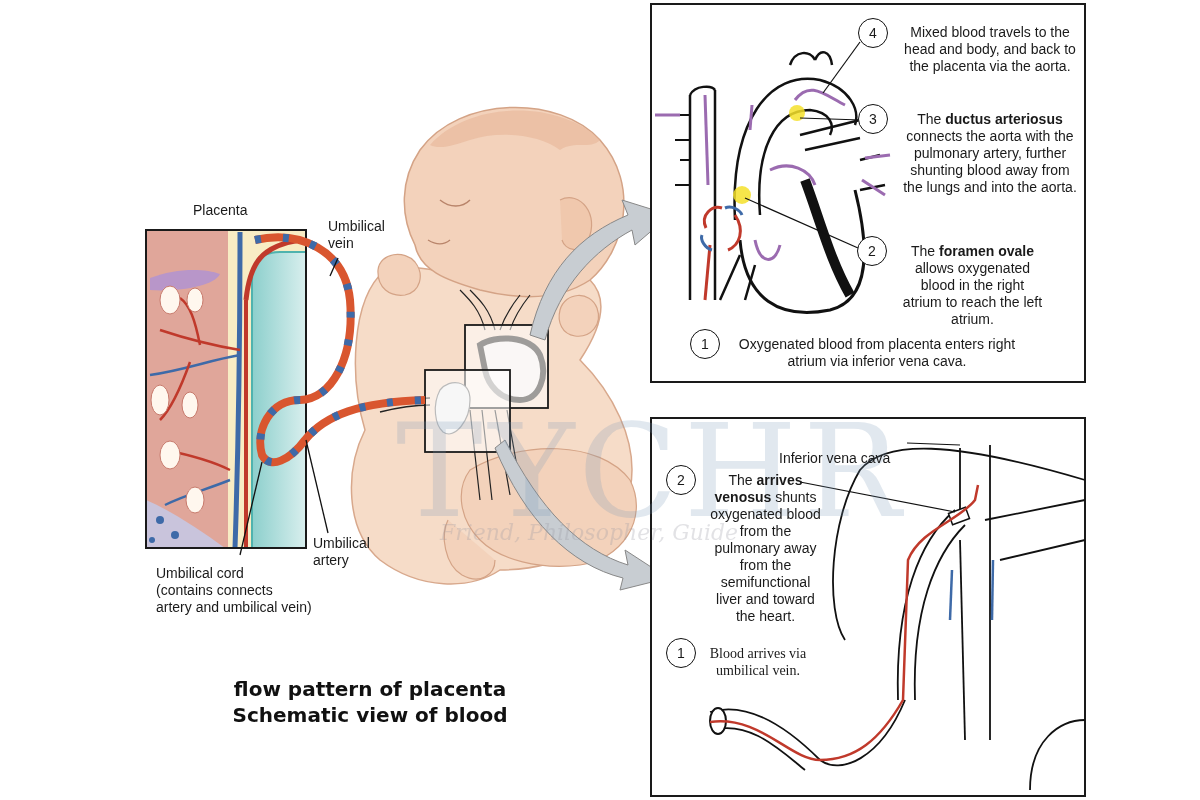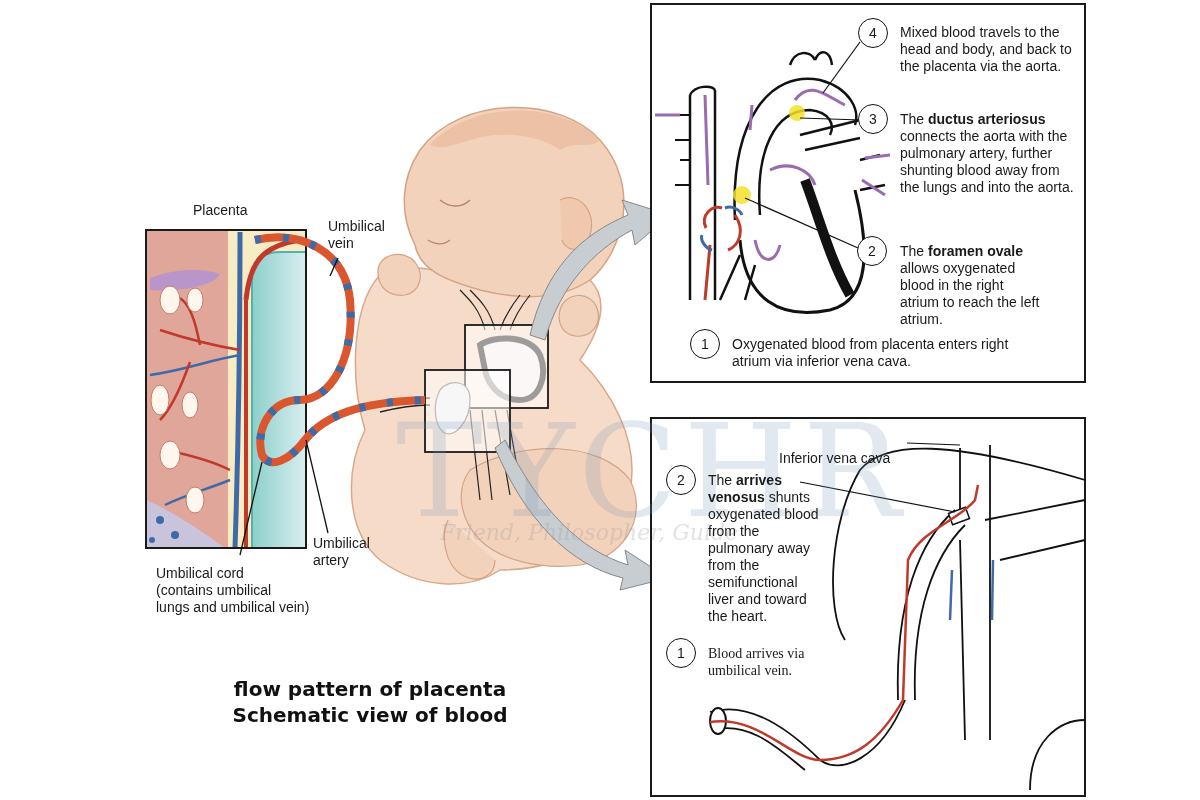--- a/index.html
+++ b/index.html
@@ -1,19 +1,19 @@
 <!DOCTYPE html>
 <html><head>
 <meta charset="utf-8">
 <style>
   html, body { margin:0; padding:0; background:#ffffff; }
   body { width:1200px; height:800px; position:relative; overflow:hidden; font-family:"Liberation Sans", sans-serif; color:#1a1a1a; }
   #scene { position:absolute; left:0; top:0; width:1200px; height:800px; }
   .lbl { position:absolute; font-size:14px; line-height:17px; color:#1a1a1a; }
-  .panel-text { position:absolute; font-size:14px; line-height:17px; color:#1a1a1a; }
+  .panel-text { position:absolute; font-size:14px; line-height:17px; color:#1a1a1a;text-align:center; }
   .num-circle { position:absolute; width:28px; height:28px; border:1.6px solid #111; border-radius:50%; background:#fff; text-align:center; line-height:28px; font-size:14px; box-sizing:content-box; }
   .title { position:absolute; left:205px; top:676px; width:330px; text-align:center; font-family:"DejaVu Sans", sans-serif; font-weight:bold; font-size:20px; line-height:26px; color:#111; }
   .wm-main { position:absolute; left:396px; top:395px; font-family:"DejaVu Serif", serif; font-size:130px; letter-spacing:6px; color:rgba(120,150,180,0.22); }
   .wm-sub { position:absolute; left:440px; top:520px; font-family:"DejaVu Serif", serif; font-style:italic; font-size:22px; color:rgba(150,150,160,0.28); }
   b { font-weight:bold; }
 </style>
 </head>
 <body>
 
 <svg id="scene" viewBox="0 0 1200 800" xmlns="http://www.w3.org/2000/svg">
@@ -193,22 +193,22 @@
 <div class="lbl" style="left:328px;top:218px;">
   <div>Umbilical</div>
   <div>vein</div>
 </div>
 <div class="lbl" style="left:313px;top:535px;">
   <div>Umbilical</div>
   <div>artery</div>
 </div>
 <div class="lbl" style="left:156px;top:565px;">
   <div>Umbilical cord</div>
-  <div>(contains umbilical</div>
-  <div>lungs and umbilical vein)</div>
+  <div>(contains connects</div>
+  <div>artery and umbilical vein)</div>
 </div>
 
 <div class="num-circle" style="left:858px;top:18px;">4</div>
 <div class="panel-text" style="left:900px;top:24px;width:180px;">Mixed blood travels to the head and body, and back to the placenta via the aorta.</div>
 
 <div class="num-circle" style="left:858px;top:104px;">3</div>
 <div class="panel-text" style="left:900px;top:111px;width:180px;"><span>The </span><b>ductus arteriosus</b><span> connects the aorta with the pulmonary artery, further shunting blood away from the lungs and into the aorta.</span></div>
 
 <div class="num-circle" style="left:857px;top:236px;">2</div>
 <div class="panel-text" style="left:900px;top:243px;width:145px;"><span>The </span><b>foramen ovale</b><span> allows oxygenated blood in the right atrium to reach the left atrium.</span></div>

